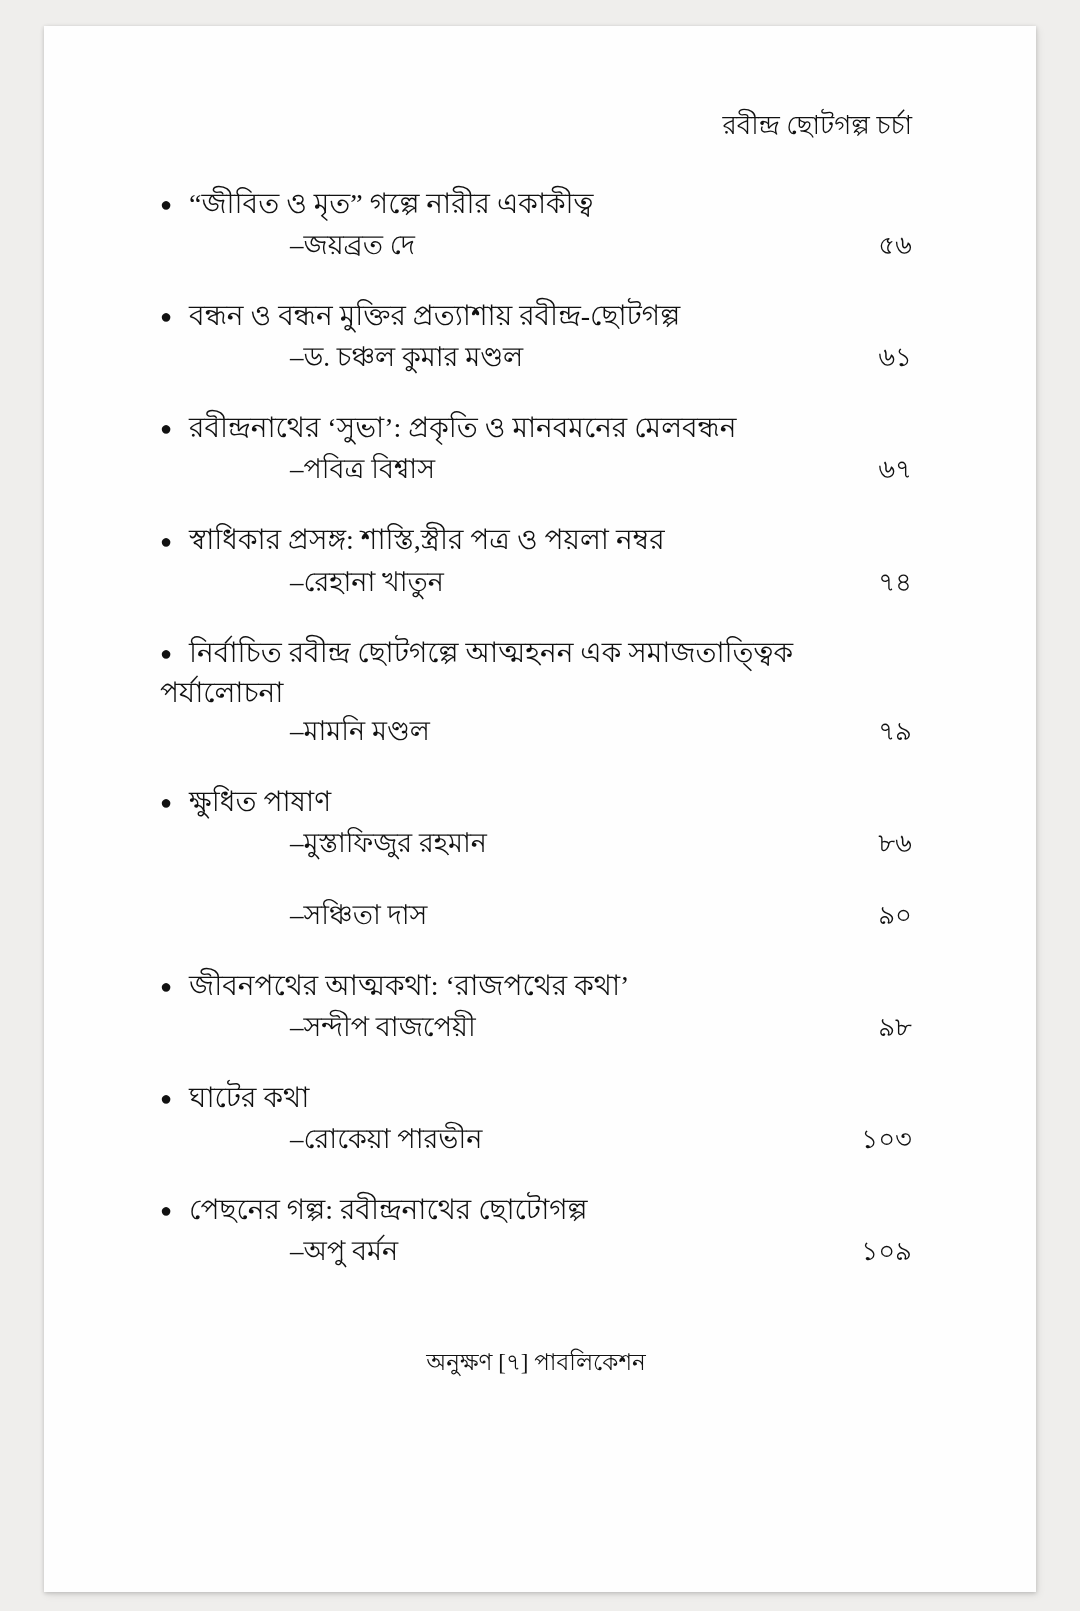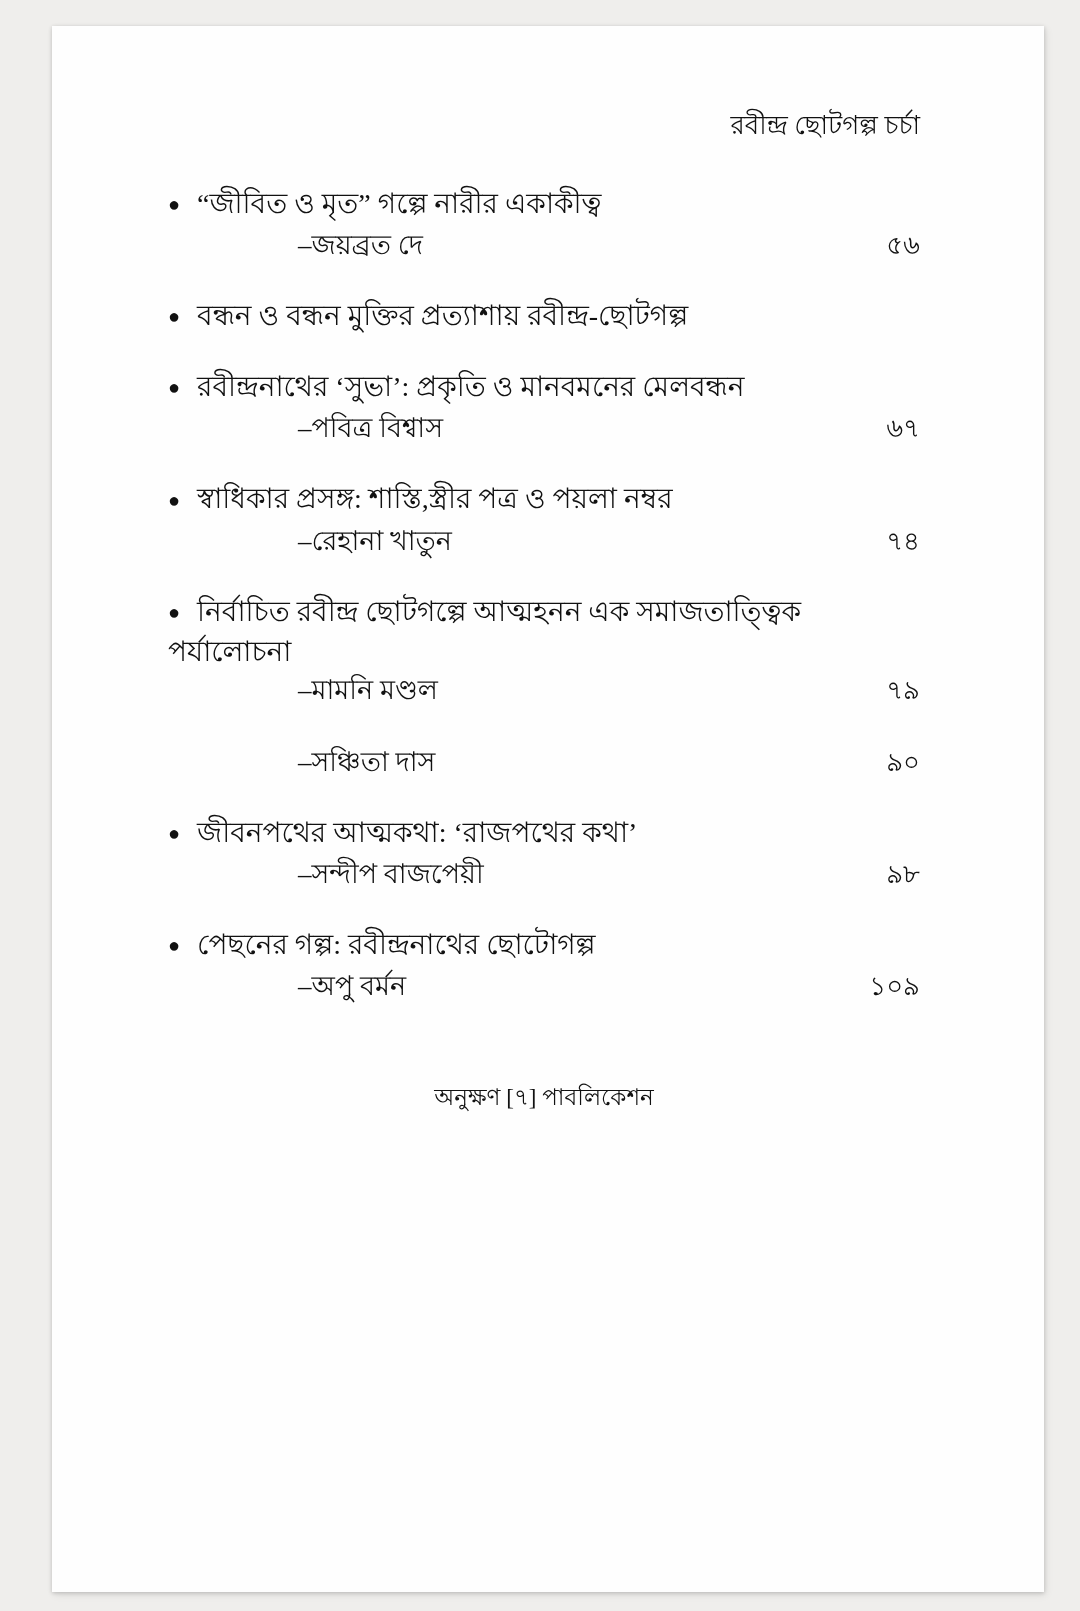--- a/index.html
+++ b/index.html
@@ -10,21 +10,21 @@
   }
   .canvas {
     position: relative;
     width: 1080px;
     height: 1611px;
     background: #efeeec;
     overflow: hidden;
   }
   .page {
     position: absolute;
-    left: 52px;
+    left: 44px;
     top: 26px;
     width: 992px;
     height: 1566px;
     background: #fefefe;
     box-shadow: 0 1px 4px rgba(0,0,0,0.18), 2px 3px 8px rgba(0,0,0,0.08);
     box-sizing: border-box;
     padding: 84px 124px 0 116px;
     color: #111111;
   }
   .page-header {
@@ -91,20 +91,24 @@
       <span class="author-name">–জয়ব্রত দে</span>
       <span class="page-no">৫৬</span>
     </div>
   </div>
 
   <div class="entry">
     <div class="title-line">
       <span class="bullet">●</span>
       <span class="title-text">বন্ধন ও বন্ধন মুক্তির প্রত্যাশায় রবীন্দ্র-ছোটগল্প</span>
     </div>
+    <div class="author-line">
+      <span class="author-name">–ড. চঞ্চল কুমার মণ্ডল</span>
+      <span class="page-no">৬১</span>
+    </div>
   </div>
 
   <div class="entry">
     <div class="title-line">
       <span class="bullet">●</span>
       <span class="title-text">রবীন্দ্রনাথের ‘সুভা’: প্রকৃতি ও মানবমনের মেলবন্ধন</span>
     </div>
     <div class="author-line">
       <span class="author-name">–পবিত্র বিশ্বাস</span>
       <span class="page-no">৬৭</span>
@@ -126,39 +130,59 @@
     <div class="title-line">
       <span class="bullet">●</span>
       <span class="title-text">নির্বাচিত রবীন্দ্র ছোটগল্পে আত্মহনন এক সমাজতাত্ত্বিক পর্যালোচনা</span>
     </div>
     <div class="author-line">
       <span class="author-name">–মামনি মণ্ডল</span>
       <span class="page-no">৭৯</span>
     </div>
   </div>
 
+  <div class="entry">
+    <div class="title-line">
+      <span class="bullet">●</span>
+      <span class="title-text">ক্ষুধিত পাষাণ</span>
+    </div>
+    <div class="author-line">
+      <span class="author-name">–মুস্তাফিজুর রহমান</span>
+      <span class="page-no">৮৬</span>
+    </div>
+  </div>
 
   <div class="entry">
     <div class="author-line">
       <span class="author-name">–সঞ্চিতা দাস</span>
       <span class="page-no">৯০</span>
     </div>
   </div>
 
   <div class="entry">
     <div class="title-line">
       <span class="bullet">●</span>
       <span class="title-text">জীবনপথের আত্মকথা: ‘রাজপথের কথা’</span>
     </div>
     <div class="author-line">
       <span class="author-name">–সন্দীপ বাজপেয়ী</span>
       <span class="page-no">৯৮</span>
     </div>
   </div>
 
+  <div class="entry">
+    <div class="title-line">
+      <span class="bullet">●</span>
+      <span class="title-text">ঘাটের কথা</span>
+    </div>
+    <div class="author-line">
+      <span class="author-name">–রোকেয়া পারভীন</span>
+      <span class="page-no">১০৩</span>
+    </div>
+  </div>
 
   <div class="entry">
     <div class="title-line">
       <span class="bullet">●</span>
       <span class="title-text">পেছনের গল্প: রবীন্দ্রনাথের ছোটোগল্প</span>
     </div>
     <div class="author-line">
       <span class="author-name">–অপু বর্মন</span>
       <span class="page-no">১০৯</span>
     </div>

